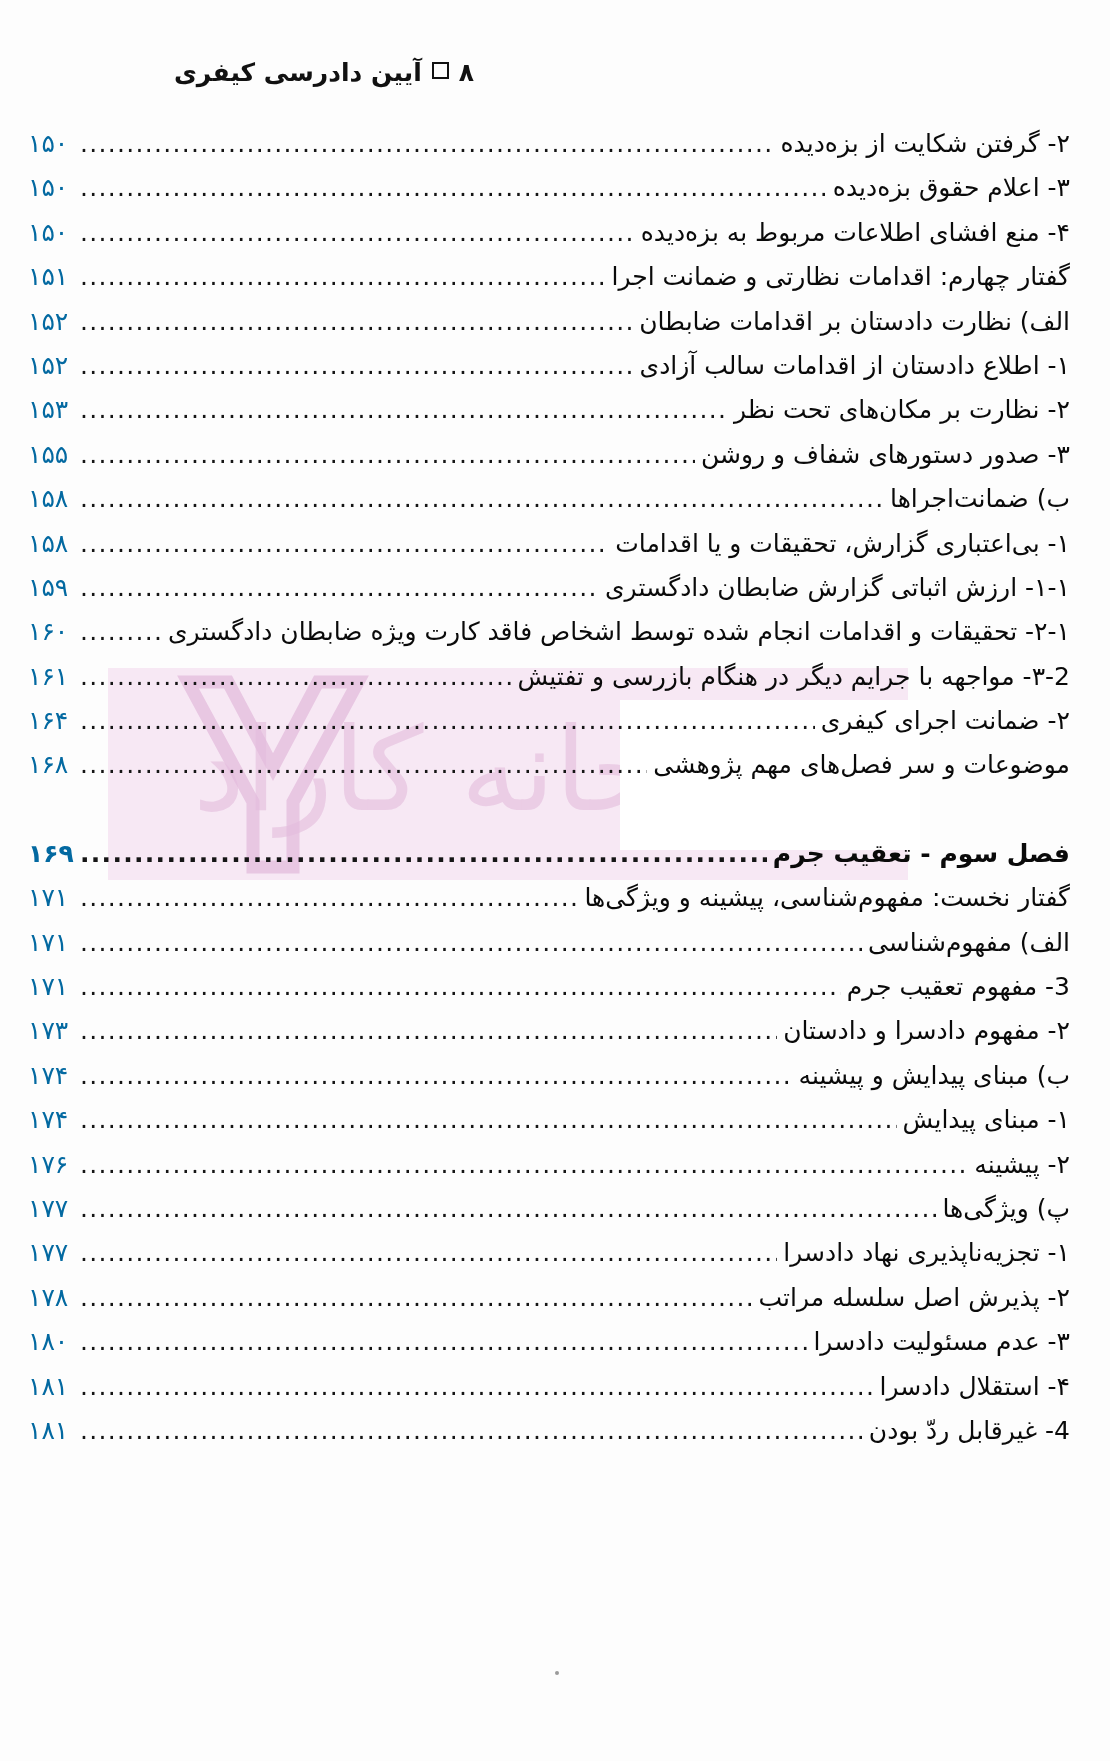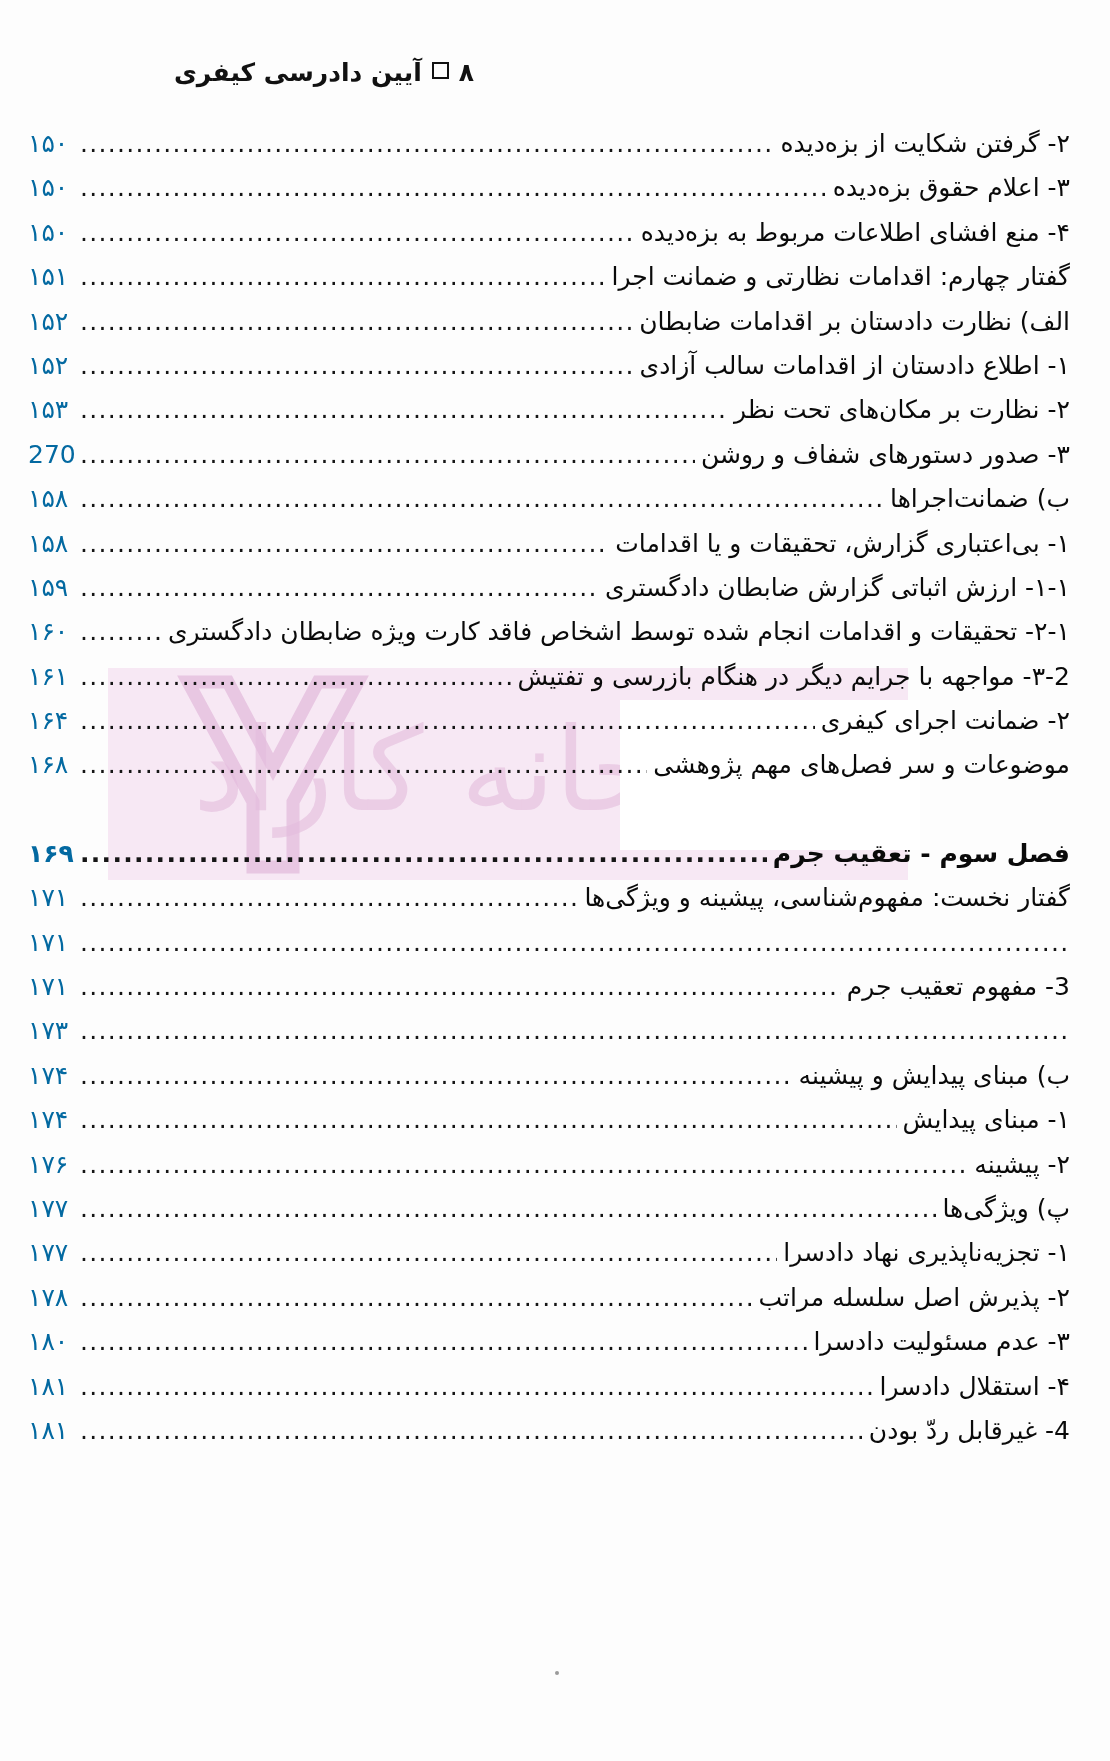--- a/index.html
+++ b/index.html
@@ -230,21 +230,21 @@
         <span class="pageno">۱۵۲</span>
       </div>
       <div class="toc-row">
         <span class="title">۲- نظارت بر مکان‌های تحت نظر</span>
         <span class="leader"></span>
         <span class="pageno">۱۵۳</span>
       </div>
       <div class="toc-row">
         <span class="title">۳- صدور دستورهای شفاف و روشن</span>
         <span class="leader"></span>
-        <span class="pageno">270</span>
+        <span class="pageno">۱۵۵</span>
       </div>
       <div class="toc-row">
         <span class="title">ب) ضمانت‌اجراها</span>
         <span class="leader"></span>
         <span class="pageno">۱۵۸</span>
       </div>
       <div class="toc-row">
         <span class="title">۱- بی‌اعتباری گزارش، تحقیقات و یا اقدامات</span>
         <span class="leader"></span>
         <span class="pageno">۱۵۸</span>
@@ -278,29 +278,31 @@
         <span class="title">فصل سوم - تعقیب جرم</span>
         <span class="leader"></span>
         <span class="pageno">۱۶۹</span>
       </div>
       <div class="toc-row">
         <span class="title">گفتار نخست: مفهوم‌شناسی، پیشینه و ویژگی‌ها</span>
         <span class="leader"></span>
         <span class="pageno">۱۷۱</span>
       </div>
       <div class="toc-row">
+        <span class="title">الف) مفهوم‌شناسی</span>
         <span class="leader"></span>
         <span class="pageno">۱۷۱</span>
       </div>
       <div class="toc-row">
         <span class="title">3- مفهوم تعقیب جرم</span>
         <span class="leader"></span>
         <span class="pageno">۱۷۱</span>
       </div>
       <div class="toc-row">
+        <span class="title">۲- مفهوم دادسرا و دادستان</span>
         <span class="leader"></span>
         <span class="pageno">۱۷۳</span>
       </div>
       <div class="toc-row">
         <span class="title">ب) مبنای پیدایش و پیشینه</span>
         <span class="leader"></span>
         <span class="pageno">۱۷۴</span>
       </div>
       <div class="toc-row">
         <span class="title">۱- مبنای پیدایش</span>

